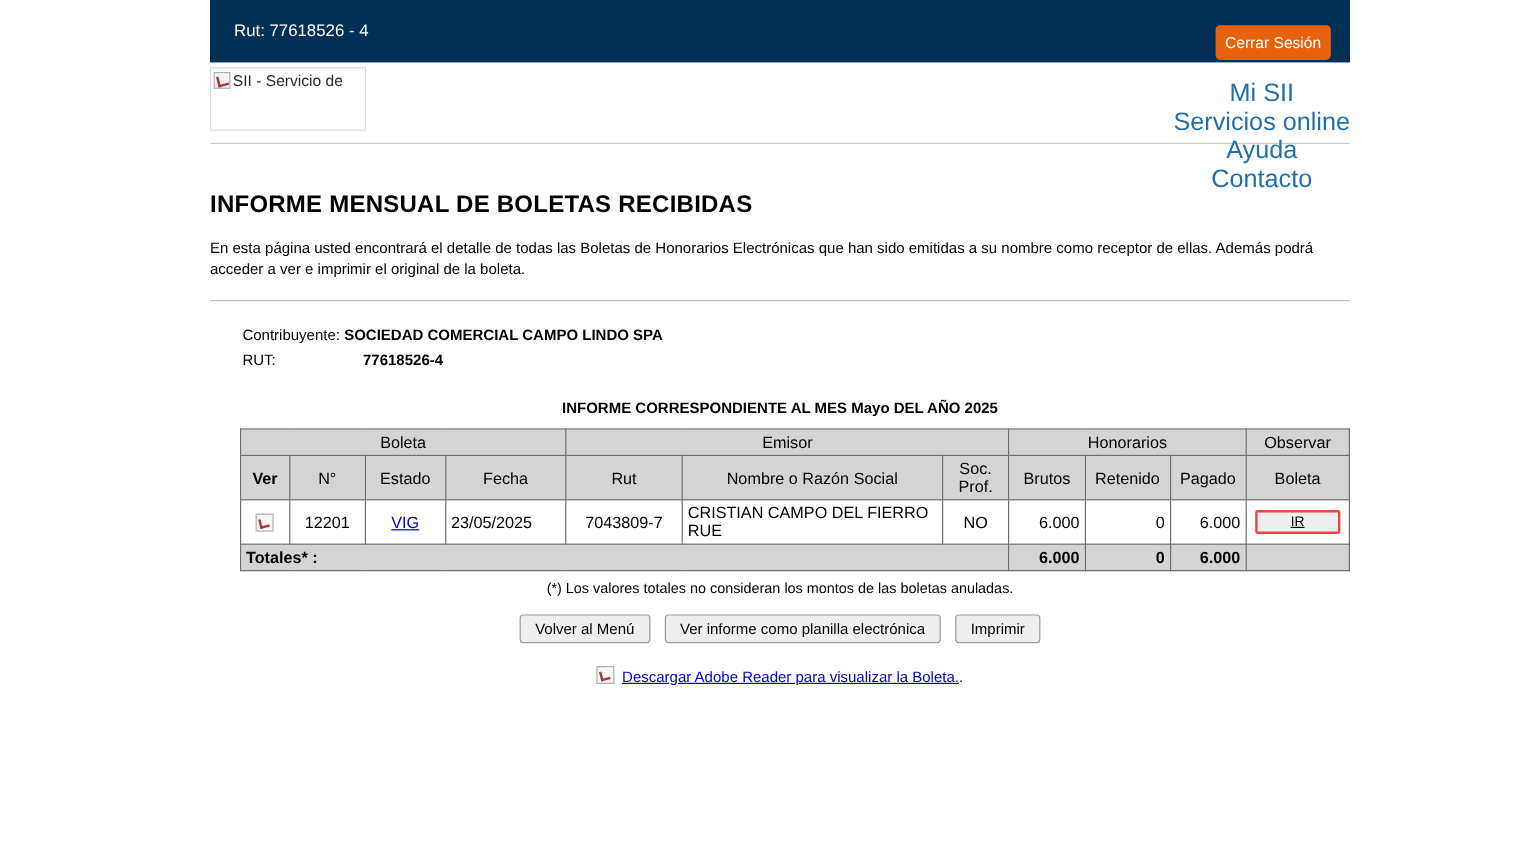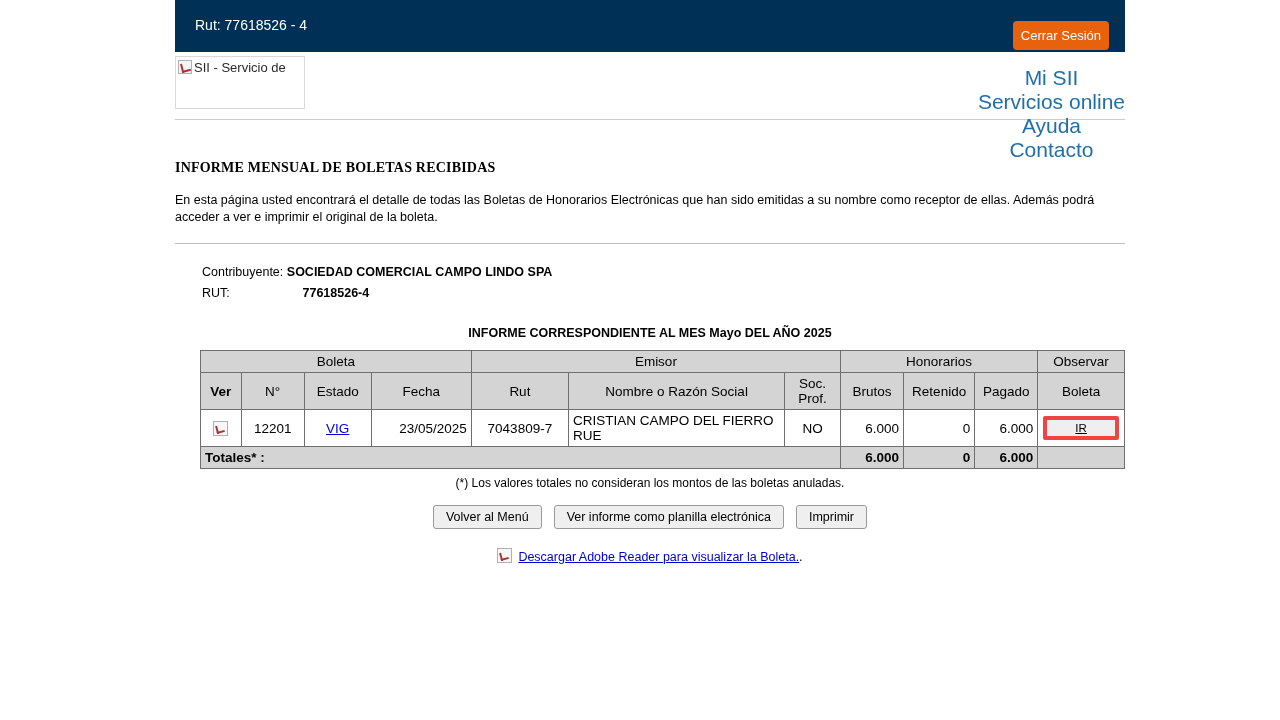--- a/index.html
+++ b/index.html
@@ -107,25 +107,24 @@
     font-size: 21px;
     text-decoration: none;
     white-space: nowrap;
   }
 
   
   .content {
     padding-top: 40px;
   }
   h1.title {
-    font-size: 14px;
+    font-size: 20px;
     font-weight: bold;
     margin: 0 0 16px 0;
     letter-spacing: 0.2px;
-    font-family: Liberation Serif, serif;
   }
   p.intro {
     font-size: 12.5px;
     margin: 4px 0 0 0;
     line-height: 17px;
     width: 952px;
   }
   .divider {
     border: none;
     border-top: 1px solid #bdbdbd;
@@ -167,21 +166,21 @@
   table.boletas th {
     background: #d4d4d4;
     font-weight: normal;
     text-align: center;
   }
   table.boletas th.bold { font-weight: bold; }
   .grp-boleta { width: 240px; }
   .c-ver    { width: 33px; text-align: center; }
   .c-num    { width: 56px; text-align: center; }
   .c-estado { width: 60px; text-align: center; }
-  .c-fecha  { width: 94px; text-align: right; }
+  .c-fecha  { width: 94px; text-align: left; }
   .c-rut    { width: 92px; text-align: center; }
   .c-nombre { width: 225px; text-align: left; padding-left: 6px; }
   .c-soc    { width: 49px; text-align: center; }
   .c-brutos { width: 56px; text-align: right; }
   .c-reten  { width: 63px; text-align: right; }
   .c-pagado { width: 55px; text-align: right; }
   .c-obs    { width: 78px; text-align: center; }
 
   td.row-cell { background: #ffffff; }
   .broken-img {
@@ -204,21 +203,21 @@
   }
   a.vig {
     color: #0000cc;
     text-decoration: underline;
   }
   .ir-btn {
     font-family: "Liberation Sans", sans-serif;
     font-size: 11.5px;
     padding: 2px 28px;
     background: #efefef;
-    border: 4px solid #ef4444;
+    border: 2px solid #ef4444;
     border-radius: 2px;
     cursor: pointer;
     text-decoration: underline;
   }
   tr.totales td {
     background: #d4d4d4;
     font-weight: bold;
   }
   td.totales-label {
     text-align: left;

